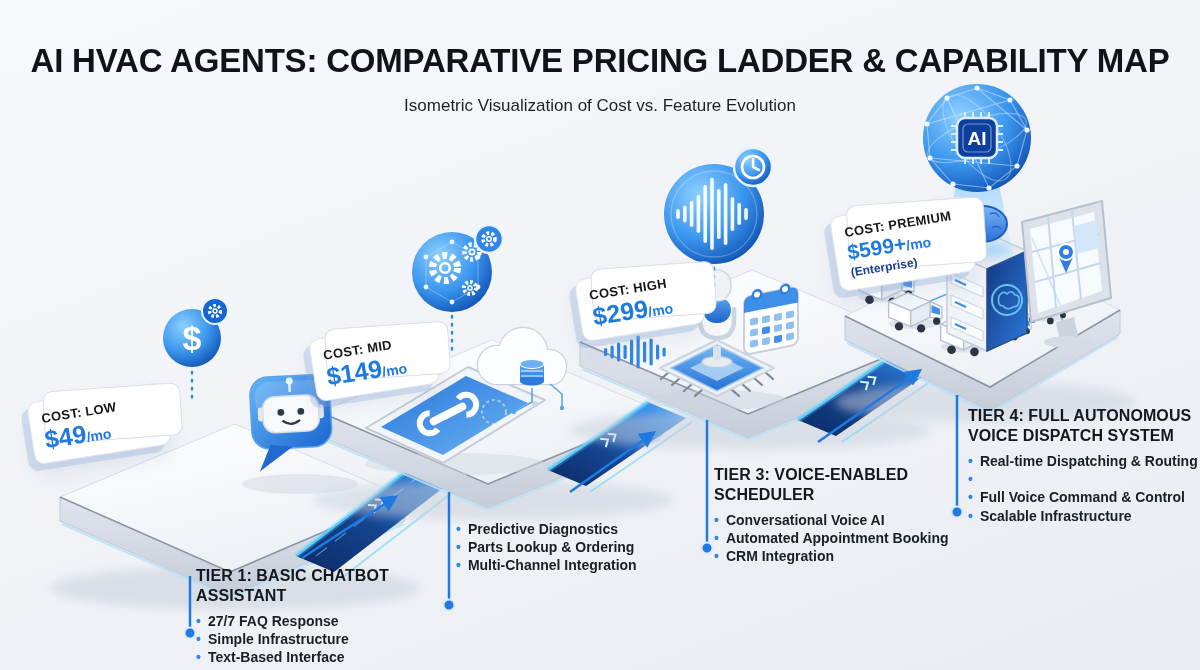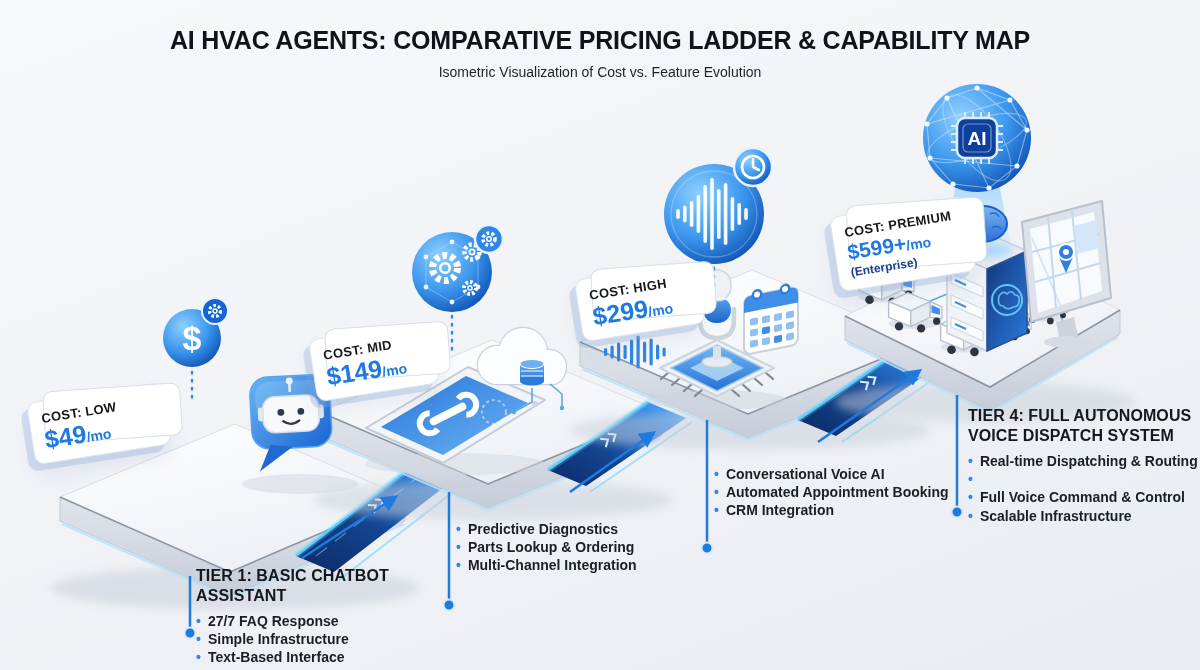--- a/index.html
+++ b/index.html
@@ -1,22 +1,22 @@
 <!DOCTYPE html>
 <html><head>
 <meta charset="utf-8">
 <style>
   html,body{margin:0;padding:0;}
   body{font-family:"Liberation Sans",sans-serif;}
   .stage{position:relative;width:1200px;height:670px;overflow:hidden;
          background:linear-gradient(160deg,#f7f8fb 0%,#f0f2f6 55%,#e9ecf1 100%);}
   .scene{position:absolute;left:0;top:0;z-index:1;}
   .hdr{position:absolute;left:0;right:0;top:26px;text-align:center;z-index:3;}
-  .title{font-size:25px;font-weight:800;color:#101318;letter-spacing:-.2px;margin:0;text-align:center;}
-  .subtitle{font-size:14px;font-weight:500;color:#1d2127;margin-top:9px;}
+  .title{font-size:33px;font-weight:800;color:#101318;letter-spacing:-.2px;margin:16px;text-align:center;}
+  .subtitle{font-size:17px;font-weight:500;color:#1d2127;margin-top:9px;}
   .price-tag{position:absolute;z-index:4;background:#ffffff;border:1.5px solid #dfe6f0;
              border-radius:10px;padding:9px 12px 10px;transform:rotate(-9deg);
              box-shadow:-7px 6px 0 rgba(130,165,215,.30),0 12px 20px rgba(70,100,150,.10);}
   .price-tag::before{content:"";position:absolute;z-index:-1;left:14px;top:-4px;right:-16px;bottom:12px;
              background:#ffffff;border:1.5px solid #d8dfe9;border-radius:10px;transform:rotate(5deg);}
   .cost-level{font-size:13px;font-weight:800;color:#14171c;letter-spacing:.3px;white-space:nowrap;}
   .price-line{margin-top:2px;color:#1f7ae0;font-weight:800;line-height:1;white-space:nowrap;}
   .price-line .amount{font-size:25px;}
   .price-line .suffix{font-size:14px;font-weight:700;}
   .tag4 .amount{font-size:21px;}
@@ -500,20 +500,21 @@
   <div class="feature">
         <span class="dot">•</span>
         <span>Parts Lookup &amp; Ordering</span>
       </div>
   <div class="feature">
         <span class="dot">•</span>
         <span>Multi-Channel Integration</span>
       </div>
 </div>
 <div class="tier-block b3">
+  <div class="tier-heading">TIER 3: VOICE-ENABLED SCHEDULER</div>
   <div class="feature">
         <span class="dot">•</span>
         <span>Conversational Voice AI</span>
       </div>
   <div class="feature">
         <span class="dot">•</span>
         <span>Automated Appointment Booking</span>
       </div>
   <div class="feature">
         <span class="dot">•</span>

